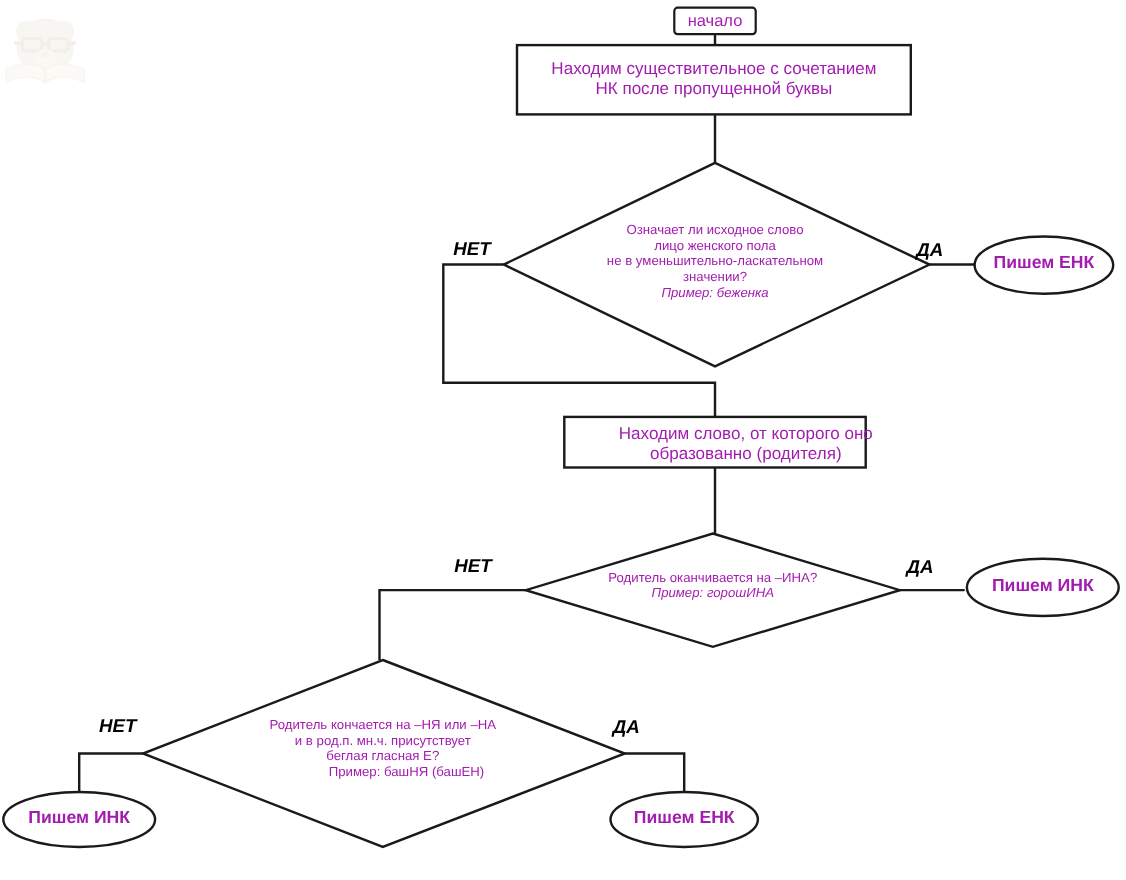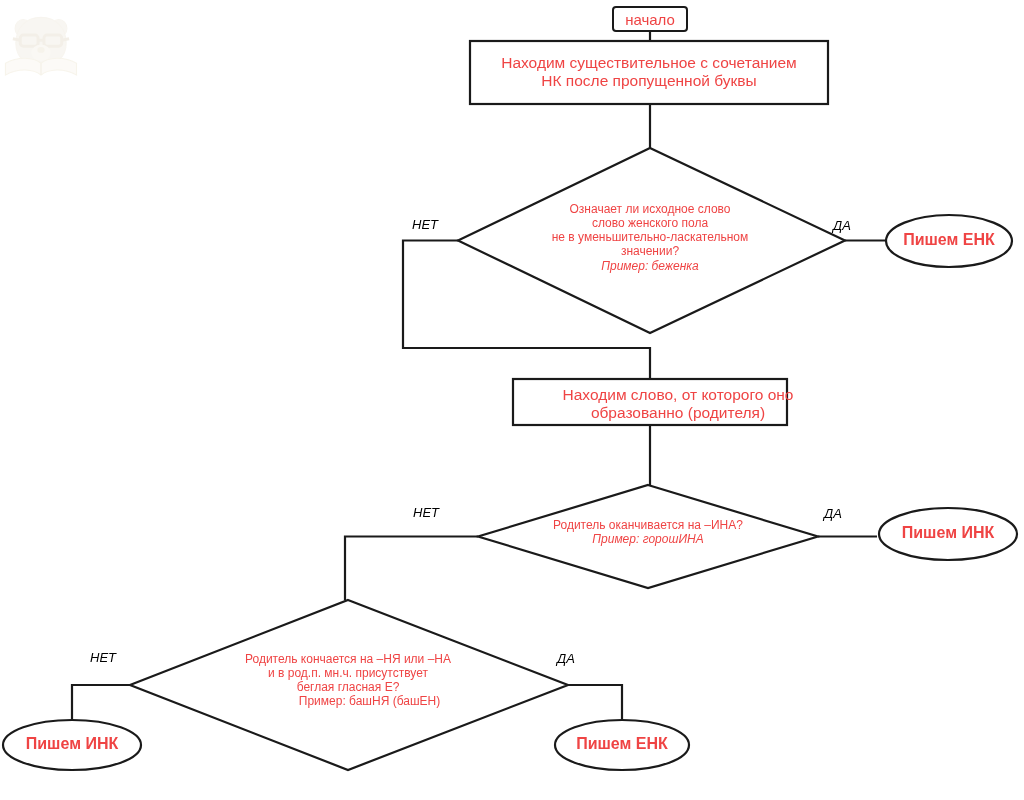--- a/index.html
+++ b/index.html
@@ -37,21 +37,21 @@
     stroke-width: 2.2;
     stroke-linejoin: miter;
   }
   .terminator-pill {
     stroke: #1a1a1a;
     stroke-width: 2.0;
   }
   .node-text {
     position: absolute;
     text-align: center;
-    color: #ef4444;
+    color: #a21caf;
     font-family: "Liberation Sans", sans-serif;
     line-height: 1.18;
     white-space: pre;
     pointer-events: none;
   }
   .start-label {
     font-size: 15px;
   }
   .process-label {
     font-size: 15.5px;
@@ -66,23 +66,23 @@
   .decision-label .example-plain {
     font-style: normal;
     padding-left: 43px;
   }
   .terminal-label {
     font-size: 16px;
     font-weight: bold;
   }
   .branch-label {
     position: absolute;
-    font-size: 13px;
+    font-size: 17px;
     font-style: italic;
-    font-weight: normal;
+    font-weight: bold;
     color: #000000;
     font-family: "Liberation Sans", sans-serif;
     white-space: nowrap;
   }
   #watermark {
     position: absolute;
     left: 4px;
     top: 4px;
     width: 74px;
     height: 74px;
@@ -149,21 +149,21 @@
     <ellipse class="shape-outline" cx="949" cy="241" rx="63" ry="26" fill="#bcdcf4"></ellipse>
     <ellipse class="shape-outline" cx="948" cy="534" rx="69" ry="26" fill="#fad2bd"></ellipse>
     <ellipse class="shape-outline" cx="72" cy="745" rx="69" ry="25" fill="#fad2bd"></ellipse>
     <ellipse class="shape-outline" cx="622" cy="745" rx="67" ry="25" fill="#bcdcf4"></ellipse>
   </svg>
 
   <div class="node-text start-label" style="left:613px; top:11px; width:74px;">начало</div>
 
   <div class="node-text process-label" style="left:470px; top:54px; width:358px;"><span>Находим существительное с сочетанием</span><br><span>НК после пропущенной буквы</span></div>
 
-  <div class="node-text decision-label" style="left:460px; top:202px; width:380px;"><span>Означает ли исходное слово</span><br><span>слово женского пола</span><br><span>не в уменьшительно-ласкательном</span><br><span>значении?</span><br><span class="example">Пример: беженка</span></div>
+  <div class="node-text decision-label" style="left:460px; top:202px; width:380px;"><span>Означает ли исходное слово</span><br><span>лицо женского пола</span><br><span>не в уменьшительно-ласкательном</span><br><span>значении?</span><br><span class="example">Пример: беженка</span></div>
 
   <div class="node-text process-label" style="left:513px; top:386px; width:274px;padding-left:28px;"><span>Находим слово, от которого оно</span><br><span>образованно (родителя)</span></div>
 
   <div class="node-text decision-label" style="left:488px; top:518px; width:320px;"><span>Родитель оканчивается на –ИНА?</span><br><span class="example">Пример: горошИНА</span></div>
 
   <div class="node-text decision-label" style="left:158px; top:652px; width:380px;"><span>Родитель кончается на –НЯ или –НА</span><br><span>и в род.п. мн.ч. присутствует</span><br><span>беглая гласная Е?</span><br><span class="example-plain">Пример: башНЯ (башЕН)</span></div>
 
   <div class="node-text terminal-label" style="left:886px; top:231px; width:126px;">Пишем ЕНК</div>
 
   <div class="node-text terminal-label" style="left:879px; top:524px; width:138px;">Пишем ИНК</div>

